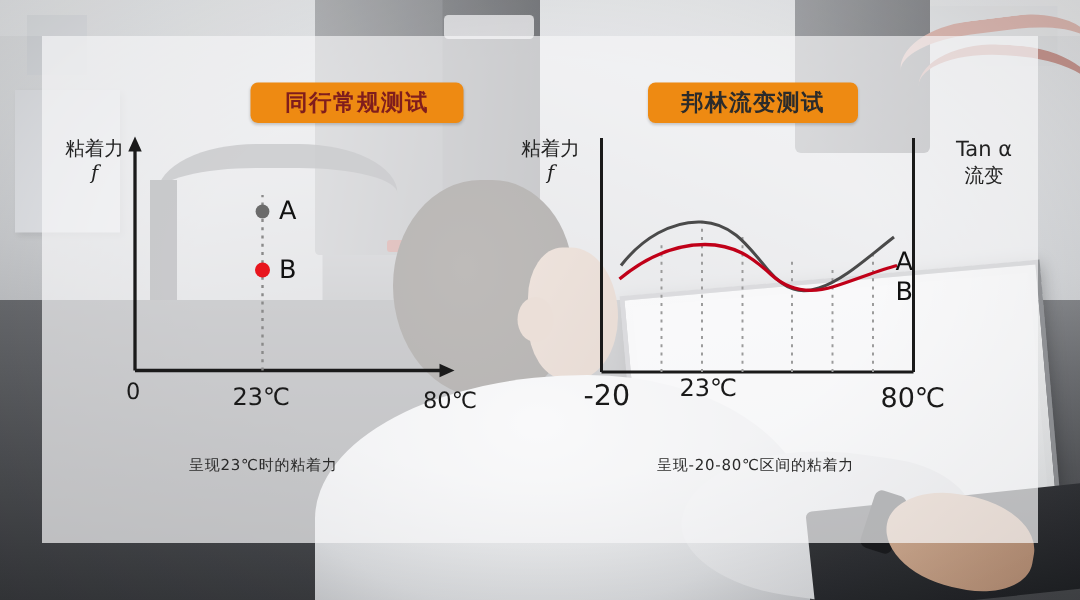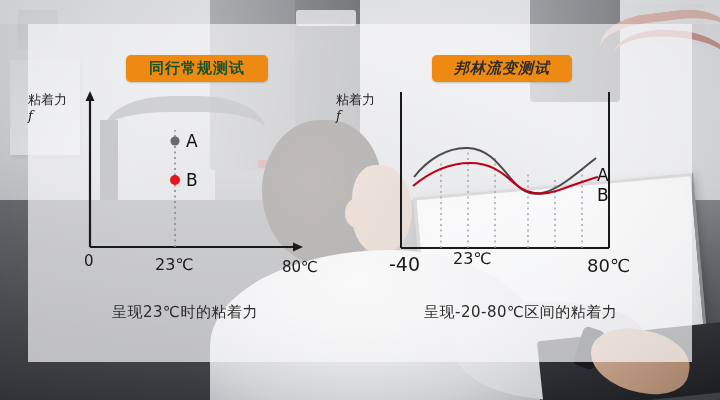--- a/index.html
+++ b/index.html
@@ -75,30 +75,30 @@
 
   
   .badge{
     position:absolute;border-radius:5px;
     color:#2b2b2b;font-size:15px;font-weight:bold;letter-spacing:1px;
     display:flex;align-items:center;justify-content:center;
     box-shadow:0 1px 2px rgba(0,0,0,.18);
     font-family:"DejaVu Sans","Liberation Sans",sans-serif;
   }
   #badge-left{left:126px;top:55px;width:142px;height:27px;}
-  #badge-right{left:432px;top:55px;width:140px;height:27px;font-style:italic;}
+  #badge-right{left:432px;top:55px;width:140px;height:27px;}
 
   
   .chart{position:absolute;}
-  .axis-title{position:absolute;color:#222;font-size:13px;line-height:1.25;text-align:left;white-space:nowrap;}
+  .axis-title{position:absolute;color:#222;font-size:13px;line-height:1.25;text-align:center;white-space:nowrap;}
   .axis-sub{font-size:13px;font-style:italic;font-family:"DejaVu Serif","Liberation Serif",serif;}
   .tick{position:absolute;color:#1a1a1a;font-size:15px;white-space:nowrap;}
   .tick.small{font-size:16px;}
   .pt-label{position:absolute;color:#111;font-size:17px;font-weight:500;}
-  .caption{position:absolute;color:#2a2a2a;font-size:15px;letter-spacing:.5px;white-space:nowrap;}
+  .caption{position:absolute;color:#2a2a2a;font-size:10px;letter-spacing:.5px;white-space:nowrap;margin-left:14px;}
 
   .ta-logo{position:absolute;left:556px;top:88px;width:44px;height:38px;opacity:.30;}
   svg{display:block;overflow:visible;}
 </style>
 </head>
 <body>
 
 <div id="stage">
 
   <div class="photo">
@@ -128,21 +128,21 @@
     <div class="bg-arm2"></div>
     <div class="bg-keyb"></div>
     <div class="bg-watch"></div>
     <div class="bg-hand"></div>
     <div class="bg-vig"></div>
   </div>
 
   <div class="overlay-top"></div>
   <div class="overlay"></div>
 
-  <div class="badge" id="badge-left" style="background: rgb(238, 138, 18); color: #14532d;">同行常规测试</div>
+  <div class="badge" id="badge-left" style="background: rgb(238, 138, 18); color: #7f1d1d; margin-left: 41px;">同行常规测试</div>
 
   <div class="chart" id="chart-left" style="left:0;top:0;width:360px;height:400px;">
 
     <div class="axis-title" style="left:28px;top:92px;width:70px;">
       <span>粘着力</span><br>
       <span class="axis-sub">f</span>
     </div>
 
     <svg width="360" height="400" style="position:absolute;left:0;top:0;">
 
@@ -171,20 +171,24 @@
   <div class="badge" id="badge-right" style="background: rgb(238, 138, 18); color: rgb(43, 43, 43);">邦林流变测试</div>
 
 
   <div class="chart" id="chart-right" style="left:0;top:0;width:720px;height:400px;">
 
     <div class="axis-title" style="left:336px;top:92px;width:62px;">
       <span>粘着力</span><br>
       <span class="axis-sub">f</span>
     </div>
 
+    <div class="axis-title" style="left:616px;top:92px;width:80px;">
+      <span style="font-size:14px;">Tan α</span><br>
+      <span>流变</span>
+    </div>
 
     <svg width="720" height="400" style="position:absolute;left:0;top:0;">
 
       <line x1="401" y1="92" x2="401" y2="248" stroke="#1a1a1a" stroke-width="2"></line>
       <line x1="609" y1="92" x2="609" y2="248" stroke="#1a1a1a" stroke-width="2"></line>
       <line x1="401" y1="248" x2="609" y2="248" stroke="#1a1a1a" stroke-width="2"></line>
 
       <g stroke="#9a9a9a" stroke-width="1.3" stroke-dasharray="2,3.5">
         <line x1="441" y1="248" x2="441" y2="160"></line>
         <line x1="468" y1="248" x2="468" y2="148"></line>
@@ -197,20 +201,20 @@
       <path d="M414,177 C428,159 448,147 468,148 C488,149 498,163 512,180
                C524,194 534,196 546,192 C562,187 578,172 596,158" fill="none" stroke="#4a4a4a" stroke-width="2"></path>
 
       <path d="M413,186 C430,172 450,163 470,163 C490,163 502,172 514,183
                C526,194 540,196 556,191 C572,186 586,180 598,177" fill="none" stroke="#c00018" stroke-width="2.2"></path>
     </svg>
 
     <div class="pt-label" style="left:597px;top:165px;">A</div>
     <div class="pt-label" style="left:597px;top:185px;">B</div>
 
-    <div class="tick" style="left:389px;top:253px;font-size:19px;">-40</div>
+    <div class="tick" style="left:389px;top:253px;font-size:19px;">-20</div>
     <div class="tick small" style="left:453px;top:249px;">23℃</div>
     <div class="tick" style="left:587px;top:255px;font-size:18px;">80℃</div>
   </div>
 
   <div class="caption" style="left:424px;top:303px;">呈现-20-80℃区间的粘着力</div>
 
 </div>
 
 </body></html>

